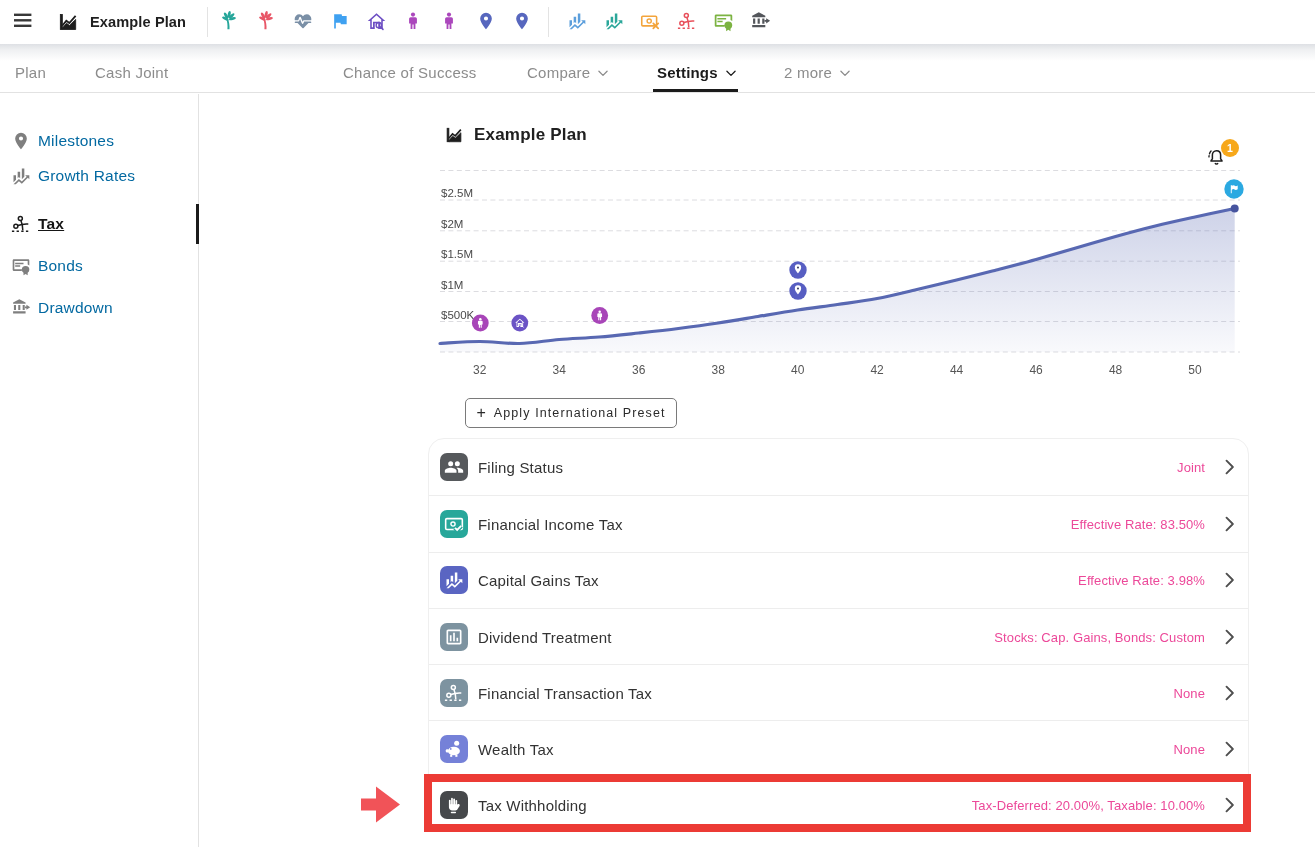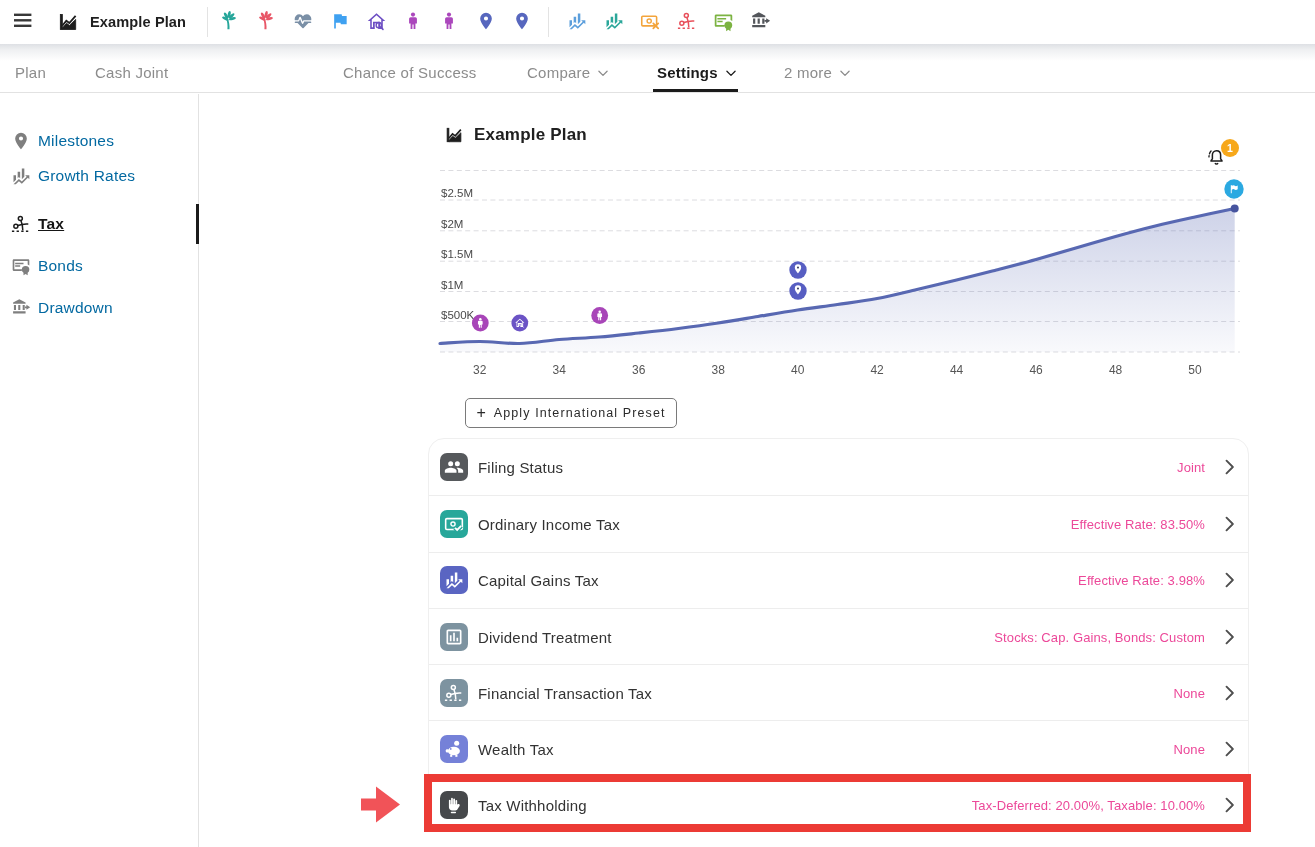--- a/index.html
+++ b/index.html
@@ -375,21 +375,21 @@
   <div class="row">
     <div class="rowicon" style="background:#27A79A">
           <svg width="20" height="20" viewBox="0 0 24 24" stroke="#fff" fill="#fff">
             <use href="#i-cashcheck"></use>
           </svg>
           <svg width="20" height="20" viewBox="0 0 24 24" style="position:absolute;left:4px;top:4px" fill="none">
             <path d="M13.2,16.6L15.8,19.2L20.6,14.2" stroke="#27A79A" stroke-width="5.5"></path>
             <path d="M13.2,16.6L15.8,19.2L20.6,14.2" stroke="#fff" stroke-width="2.3"></path>
           </svg>
         </div>
-    <div class="rowtitle">Ordinary Income Tax</div>
+    <div class="rowtitle">Financial Income Tax</div>
     <div class="rowval">Effective Rate: 83.50%</div>
     <svg class="rowchev" width="23" height="23" viewBox="0 0 24 24" stroke="#4f4f4f" fill="none">
           <use href="#i-chevR"></use>
         </svg>
   </div>
   <div class="row">
     <div class="rowicon" style="background:#5A65C2">
           <svg width="20" height="20" viewBox="0 0 24 24" fill="#fff">
             <use href="#i-finance"></use>
           </svg>

